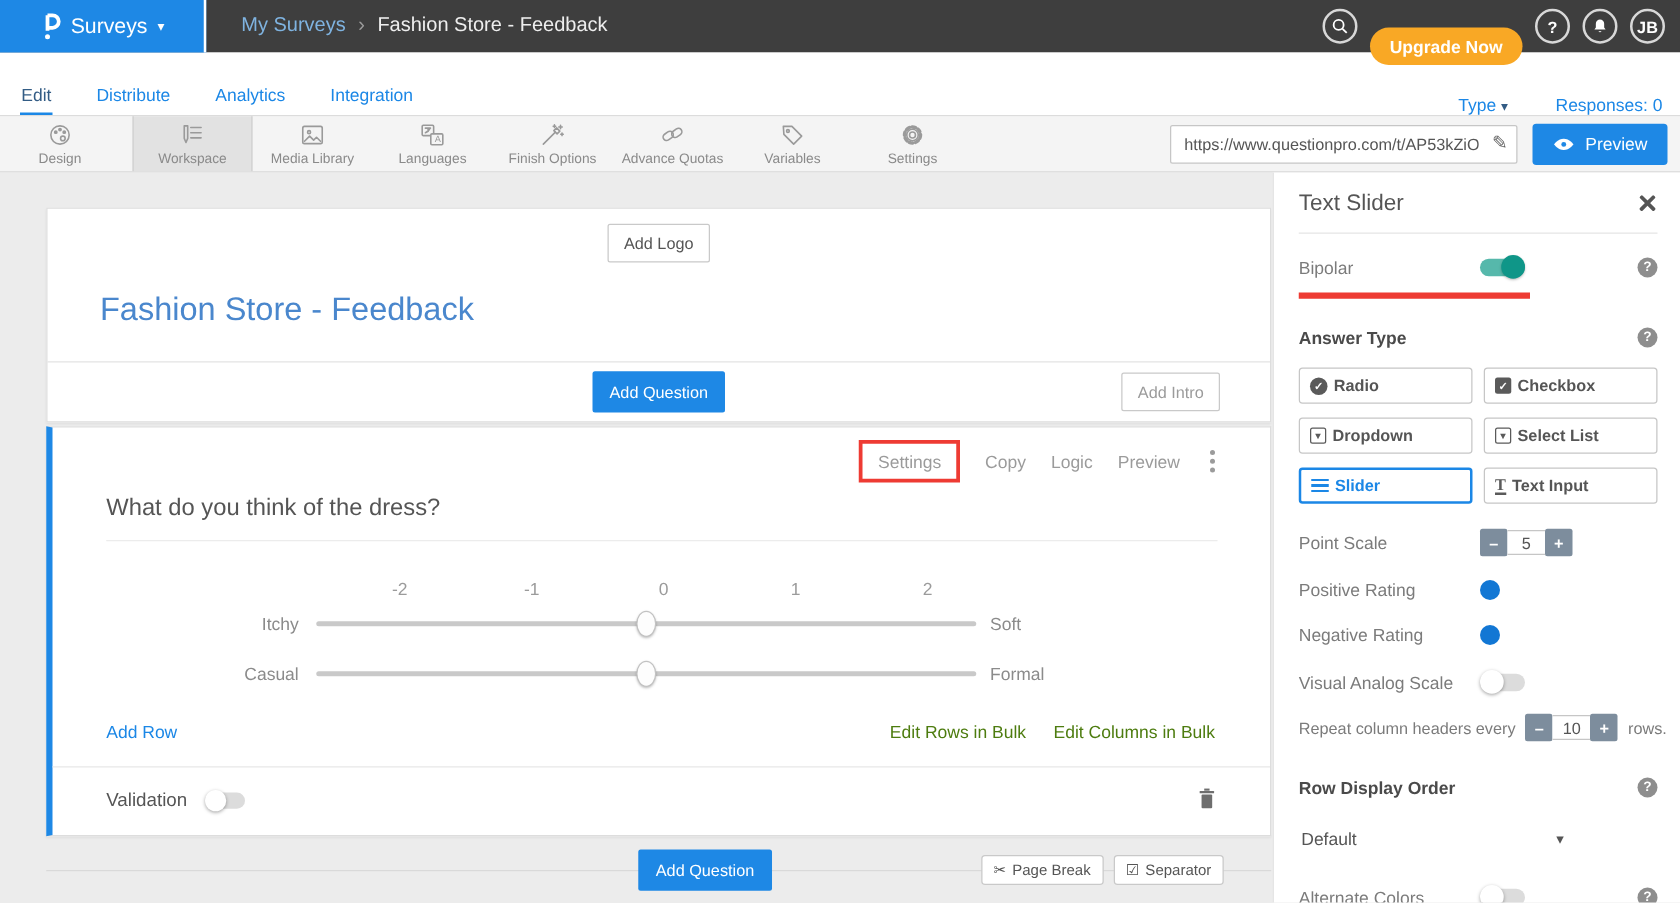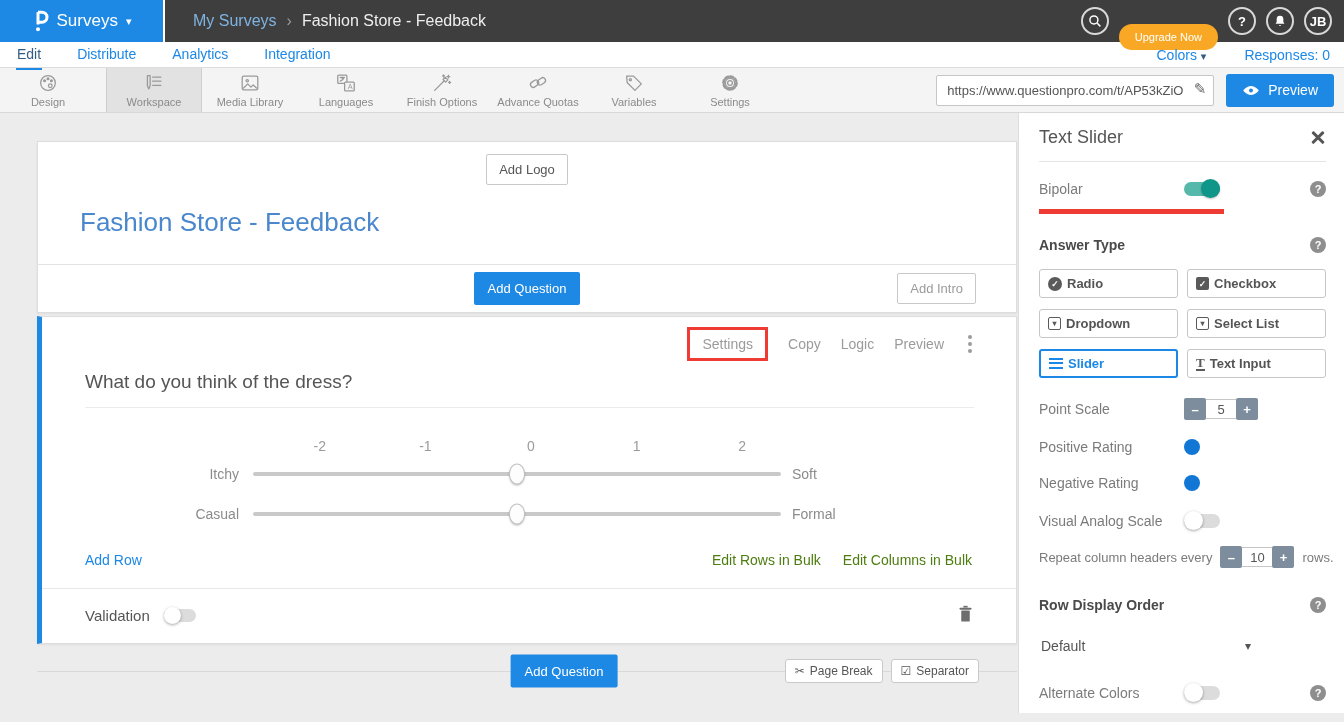--- a/index.html
+++ b/index.html
@@ -10,24 +10,24 @@
   .topbar { height:42px; background:#3e3e3e; display:flex; align-items:stretch; }
   .logo-block { width:165px; background:#1e88e5; color:#fff; display:flex; align-items:center; justify-content:center; gap:8px; border-right:2px solid #fff; cursor:pointer; }
   .logo-block .product { font-size:17px; }
   .caret { font-size:11px; color:#fff; }
   .crumbs { display:flex; align-items:center; gap:10px; margin-left:28px; font-size:16px; }
   .crumb-parent { color:#7fb3e0; cursor:pointer; }
   .crumb-sep { color:#9b9b9b; font-size:16px; }
   .crumb-current { color:#eee; }
   .top-right { margin-left:auto; display:flex; align-items:center; gap:10px; padding-right:12px; }
   .circle-btn { width:28px; height:28px; border:2px solid rgba(255,255,255,.8); border-radius:50%; display:flex; align-items:center; justify-content:center; color:#fff; font-weight:bold; font-size:13px; cursor:pointer; }
-  .upgrade { background:#f9a825; color:#fff; font-weight:normal; font-size:11px; border:none; border-radius:15px; padding:7px 16px; cursor:pointer;margin-top:32px; }
-
-  
-  .navbar { height:26px; background:#fff; border-bottom:1px solid #dcdcdc; display:flex; align-items:center; padding:0 14px 0 16px; }
+  .upgrade { background:#f9a825; color:#fff; font-weight:bold; font-size:14px; border:none; border-radius:15px; padding:7px 16px; cursor:pointer;margin-top:32px; }
+
+  
+  .navbar { height:51px; background:#fff; border-bottom:1px solid #dcdcdc; display:flex; align-items:flex-end; padding:0 14px 0 16px; }
   .tabs { display:flex; gap:34px; }
   .tab { color:#1b87e6; font-size:14px; cursor:pointer; padding:7px 1px 6px; }
   .tab.active { color:#335c85; border-bottom:2px solid #1b87e6; }
   .nav-right { margin-left:auto; display:flex; gap:38px; align-items:center; }
   .nav-link { color:#1b87e6; cursor:pointer; }
 
   
   .toolbar { height:45px; background:#f4f4f4; border-bottom:1px solid #d8d8d8; display:flex; align-items:stretch; }
   .tool { width:96px; display:flex; flex-direction:column; align-items:center; justify-content:center; gap:2px; cursor:pointer; }
   .tool .tlabel { font-size:11px; color:#8a8a8a; }
@@ -164,21 +164,21 @@
 </div>
 
 <div class="navbar">
   <div class="tabs">
     <span class="tab active">Edit</span>
     <span class="tab">Distribute</span>
     <span class="tab">Analytics</span>
     <span class="tab">Integration</span>
   </div>
   <div class="nav-right">
-    <span class="nav-link"><span>Colors</span> <span style="color:#335c85;font-size:11px;">▾</span></span>
+    <span class="nav-link"><span>Type</span> <span style="color:#335c85;font-size:11px;">▾</span></span>
     <span class="nav-link">Responses: 0</span>
   </div>
 </div>
 
 <div class="toolbar">
   <div class="tool">
     <svg width="22" height="22" viewBox="0 0 24 24">
       <circle cx="12" cy="12" r="8"></circle>
         <circle cx="14.5" cy="15" r="2"></circle>
       <circle cx="8.3" cy="9.5" r="1" fill="#9a9a9a"></circle>

